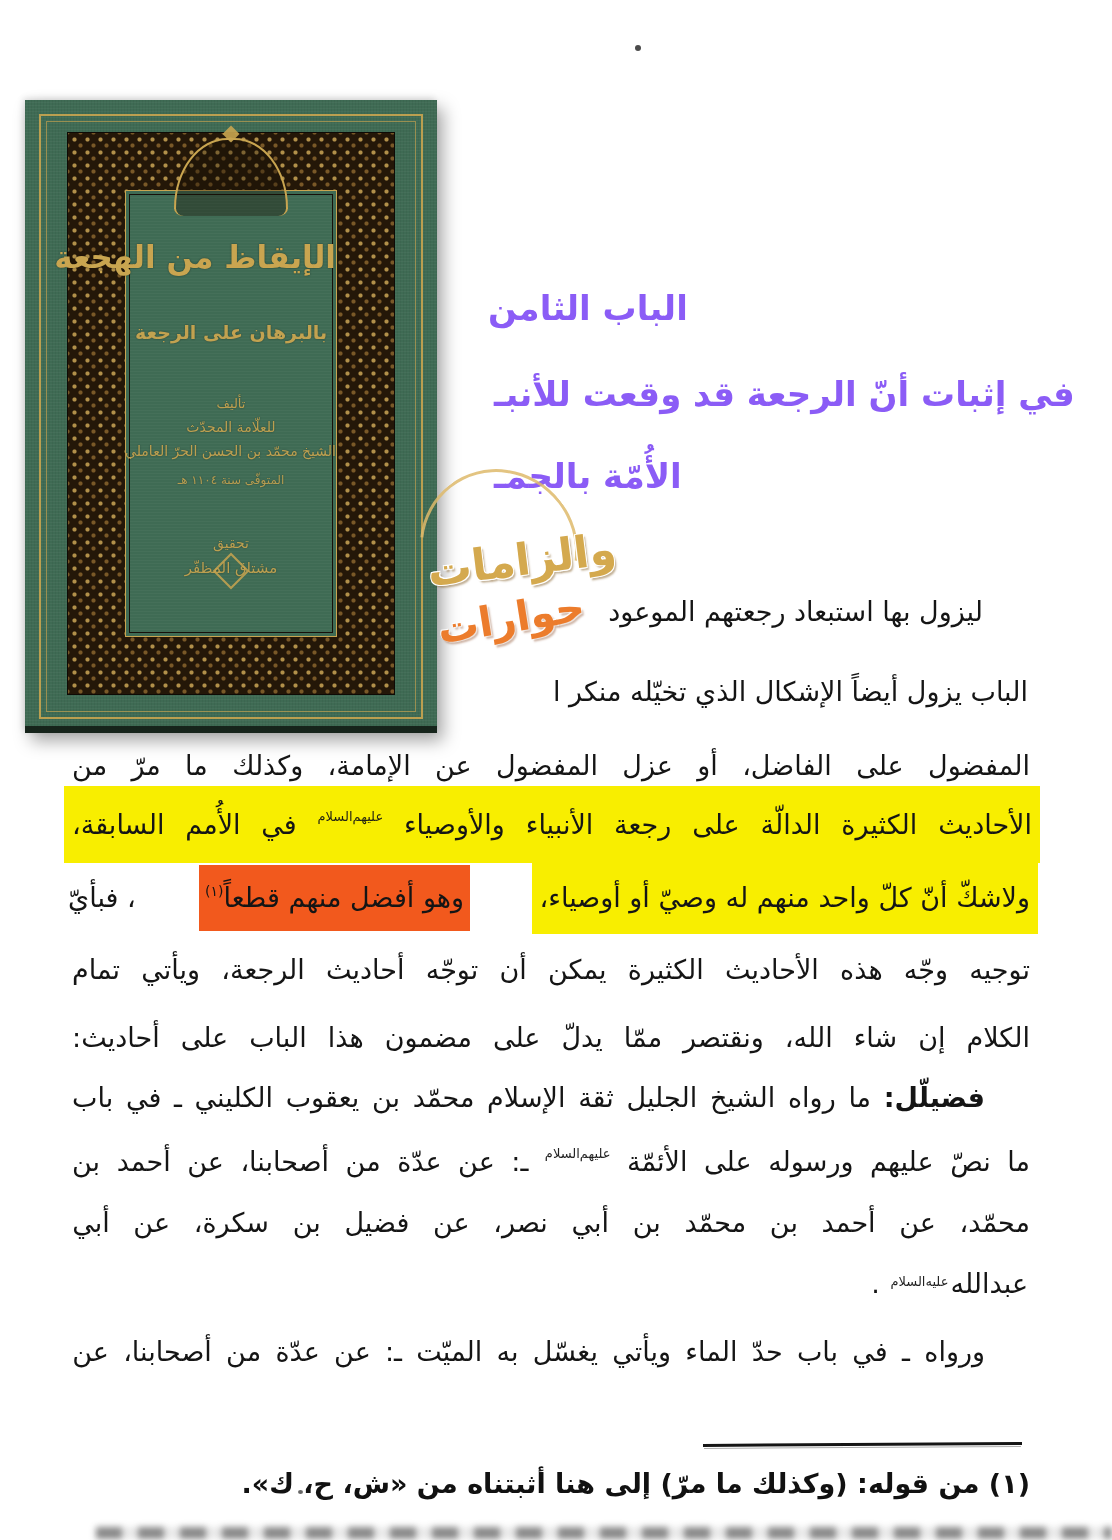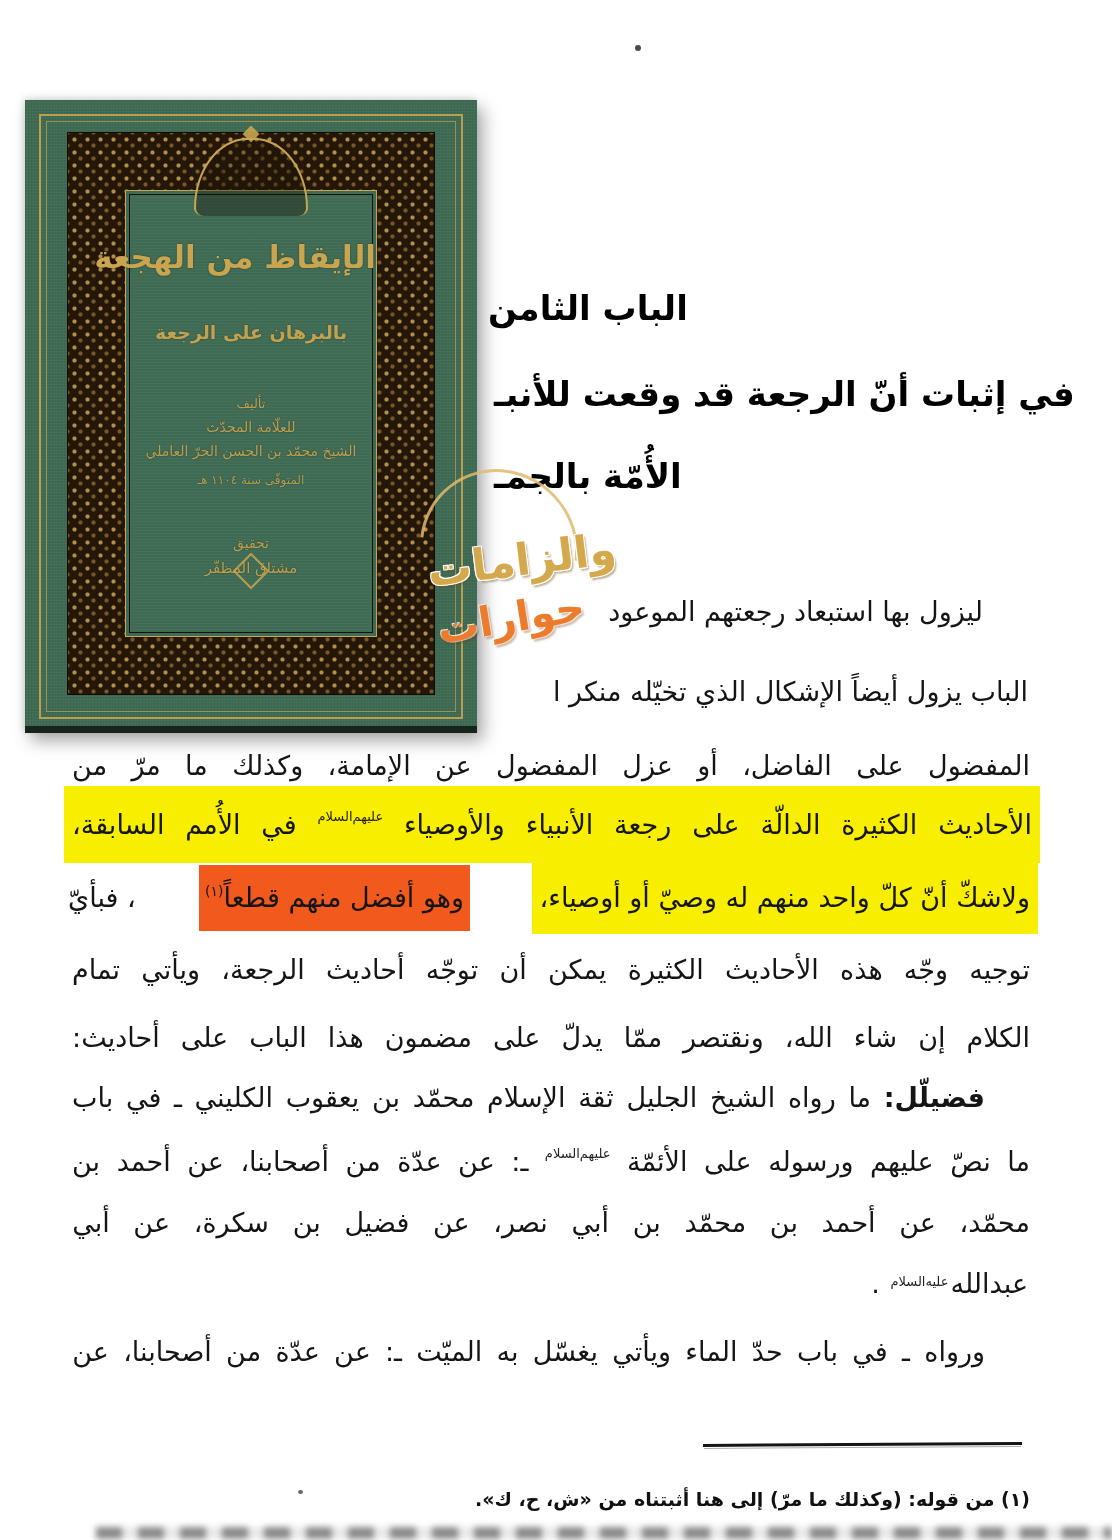--- a/index.html
+++ b/index.html
@@ -1,20 +1,20 @@
 <!DOCTYPE html>
 <html style="--highlight-yellow: #f8ee00; --highlight-orange: #f2591d; --cover-green: #3f6b54; --cover-gold: #c9a550; --cover-band: #241708; --watermark-gold: #d4a94e; --watermark-orange: #ec7c2c; --text-ink: #151515;"><head>
 <meta charset="utf-8">
 <style>
   html,body{margin:0;padding:0;background:#e8e8e8;}
   .page{position:relative;width:1112px;height:1540px;background:#ffffff;overflow:hidden;
         font-family:"DejaVu Sans","Liberation Sans",sans-serif;color:var(--text-ink,#151515);}
 
   
-  .h{position:absolute;direction:rtl;white-space:nowrap;font-weight:bold;font-size:34px;color:#000000;text-align:center;}
+  .h{position:absolute;direction:rtl;white-space:nowrap;font-weight:bold;font-size:34px;color:#8b5cf6;text-align:center;}
   .h1{left:488px;top:288px;}
   .h2{left:494px;top:374px;}
   .h3{left:494px;top:456px;}
 
   
   .bline{position:absolute;direction:rtl;font-size:27px;line-height:1.45;color:var(--text-ink,#151515);white-space:nowrap;z-index:10;}
   .justify,.justify-indent{display:flex;justify-content:space-between;align-items:center;}
   .justify{left:72px;right:82px;}
   .justify-indent{left:72px;right:127px;}
   .nowrap-indent{right:127px;text-align:right;}
@@ -25,29 +25,29 @@
   .seg.yellow{background:var(--highlight-yellow,#f8ee00);padding:16px 8px;}
   .seg.orange{background:var(--highlight-orange,#f2591d);padding:13px 6px;}
   .seg.plain{padding:0 2px;}
   .w.hon,.seg.hon{font-size:13px;line-height:.95;display:inline-block;transform:translateY(-7px);letter-spacing:-.5px;opacity:.95;}
   sup{font-size:14px;line-height:0;vertical-align:11px;}
 
   
   .fn-divider{position:absolute;left:703px;top:1443px;width:319px;height:3px;background:#161616;
               transform:rotate(-0.35deg);box-shadow:0 3px 0 -1px rgba(22,22,22,.35);z-index:10;}
   .footnote{position:absolute;right:82px;top:1468px;direction:rtl;white-space:nowrap;
-            font-size:19px;font-weight:bold;color:#111;z-index:10;margin-top:20px;}
+            font-size:27px;font-weight:bold;color:#111;z-index:10;}
   .fn-dot{position:absolute;left:298px;top:1490px;width:5px;height:4px;background:#666;border-radius:50%;}
   .bottom-blur{position:absolute;left:96px;right:0;top:1527px;height:12px;
                background:repeating-linear-gradient(90deg,rgba(40,40,40,.55) 0 26px,rgba(40,40,40,.10) 26px 42px);
                filter:blur(3px);z-index:10;}
   .speck{position:absolute;left:635px;top:45px;width:6px;height:6px;background:#2c2c2c;border-radius:50%;opacity:.85;}
 
   
-  .book-cover{position:absolute;left:25px;top:100px;width:452px;height:633px;z-index:20;
+  .book-cover{position:absolute;left:25px;top:100px;width:412px;height:633px;z-index:20;
      background:
        repeating-linear-gradient(0deg,rgba(255,255,255,.035) 0 1px,transparent 1px 3px),
        repeating-linear-gradient(90deg,rgba(0,0,0,.05) 0 1px,transparent 1px 3px),
        var(--cover-green,#3f6b54);
      box-shadow:6px 8px 16px rgba(0,0,0,.35), -2px -2px 6px rgba(0,0,0,.12);}
   .cv-edge{position:absolute;left:0;right:0;bottom:0;height:7px;background:#121d15;opacity:.9;}
   .cv-frame1{position:absolute;inset:14px;border:2px solid var(--cover-gold,#c9a550);opacity:.9;}
   .cv-frame2{position:absolute;inset:21px;border:1px solid var(--cover-gold,#c9a550);opacity:.65;}
   .cv-band{position:absolute;top:32px;left:42px;right:42px;bottom:38px;border:1px solid #0e0a05;
      background:

